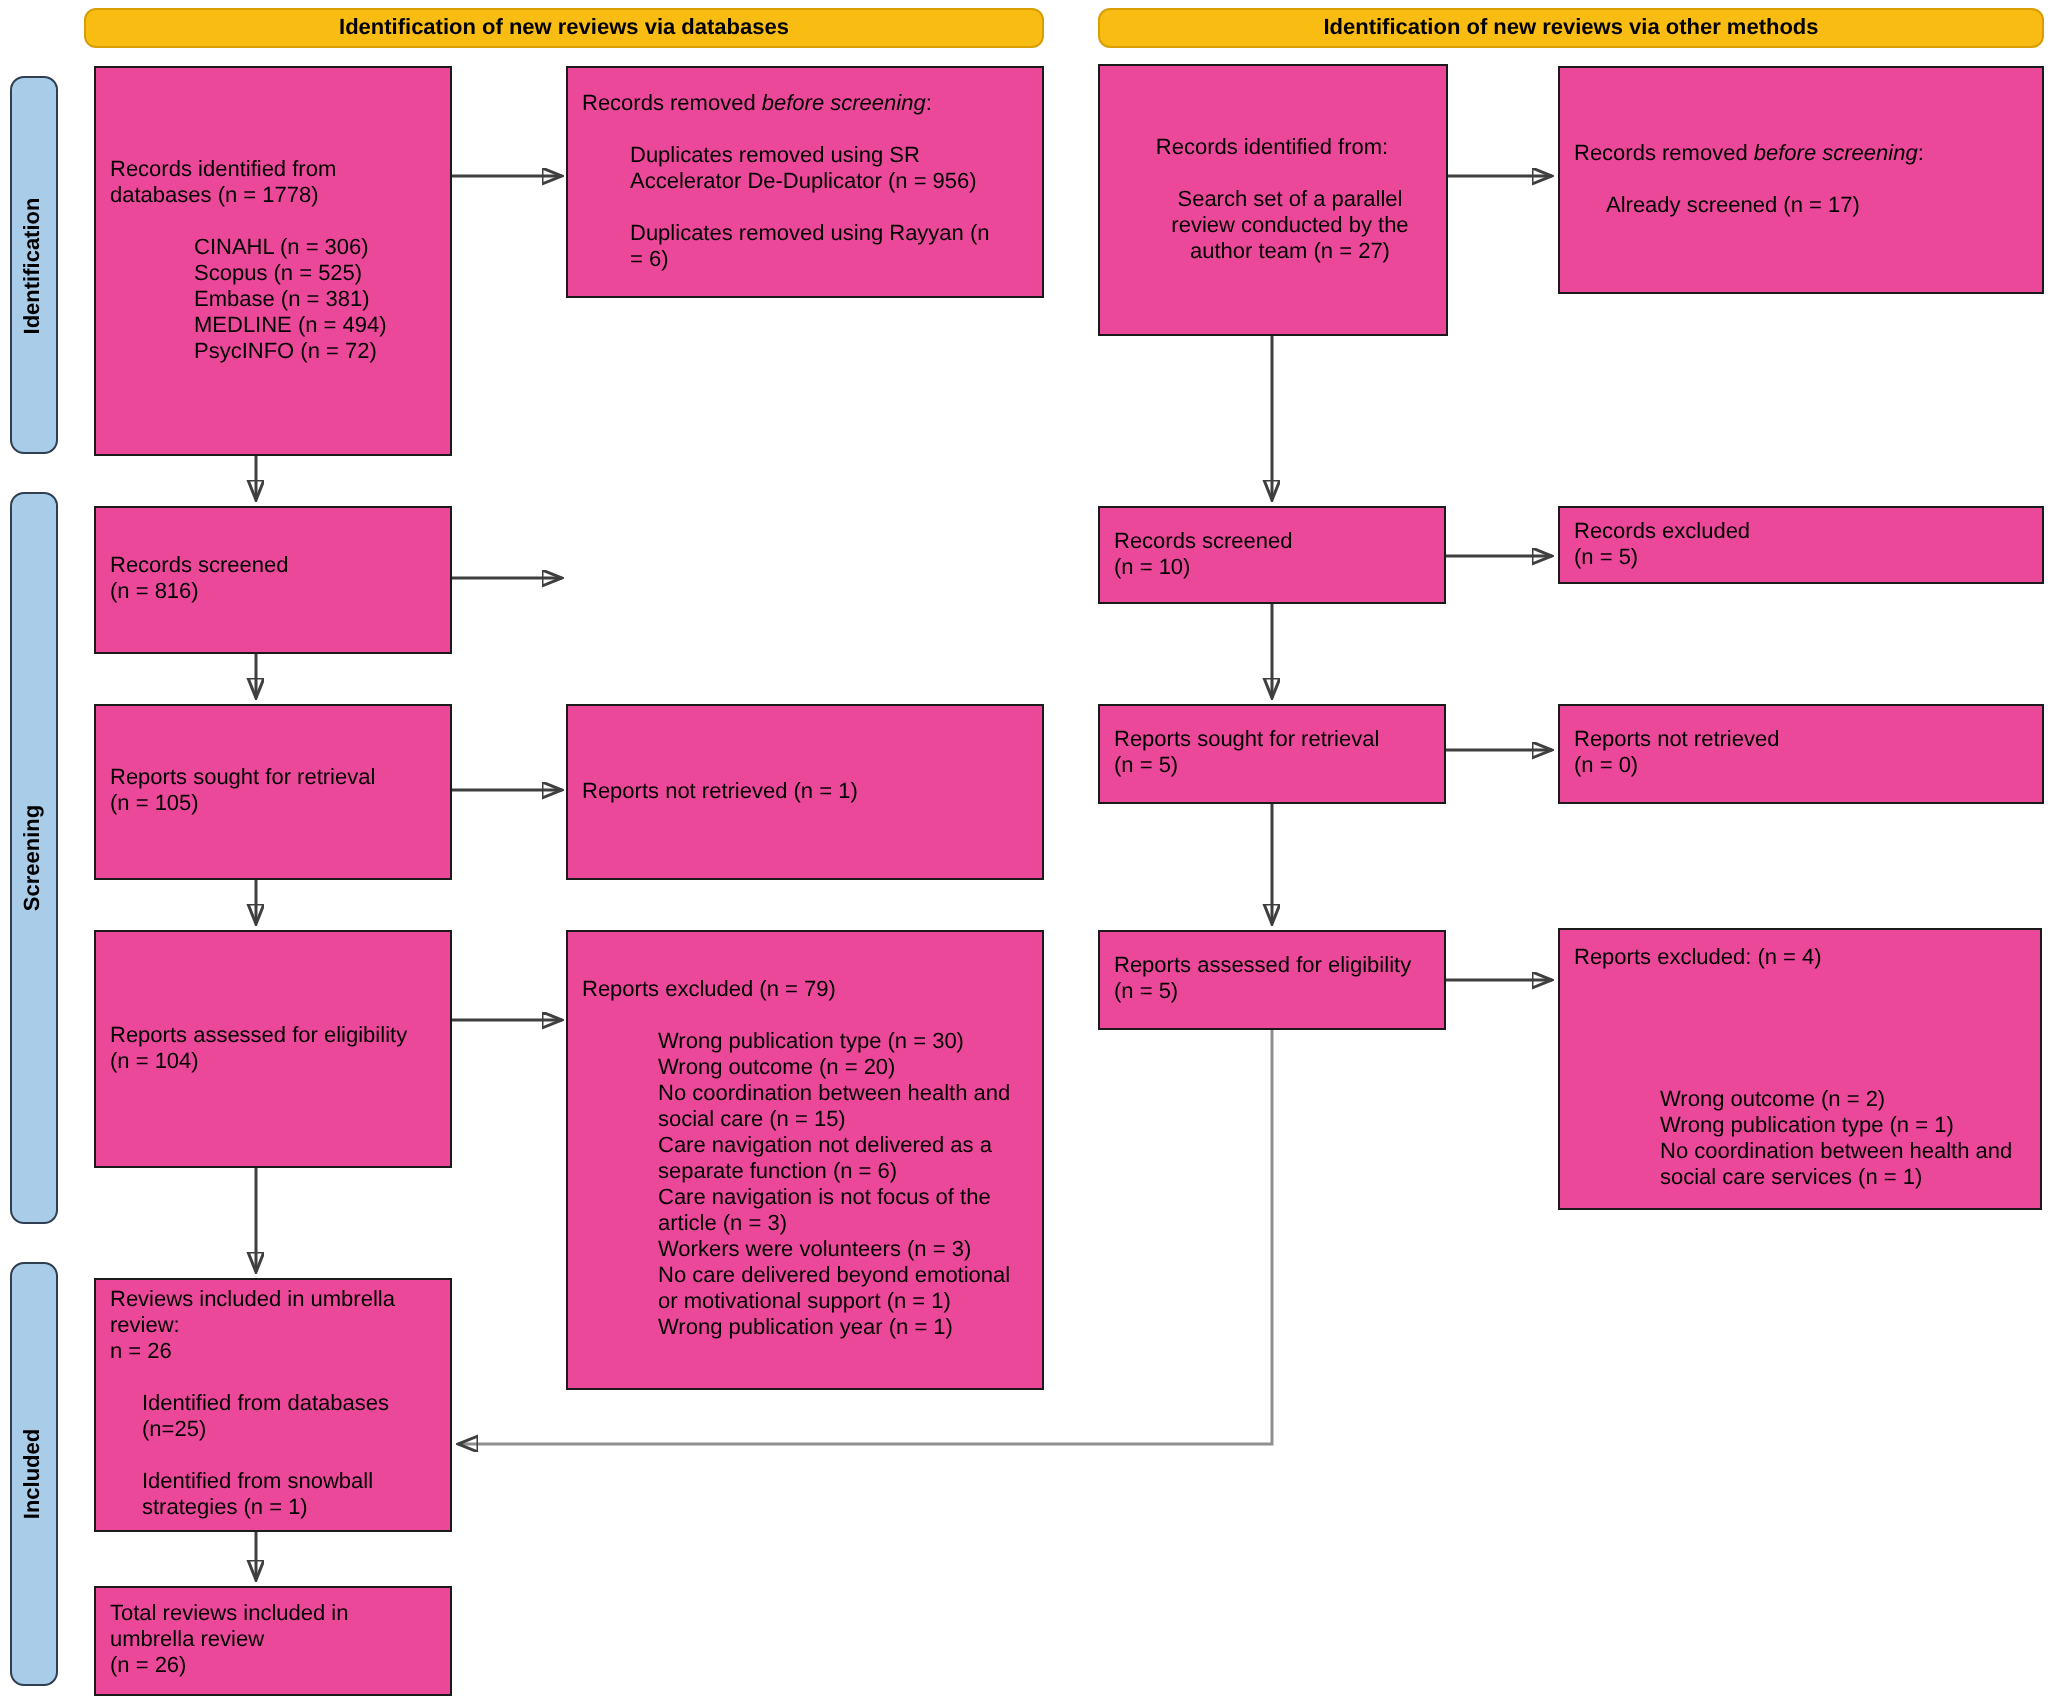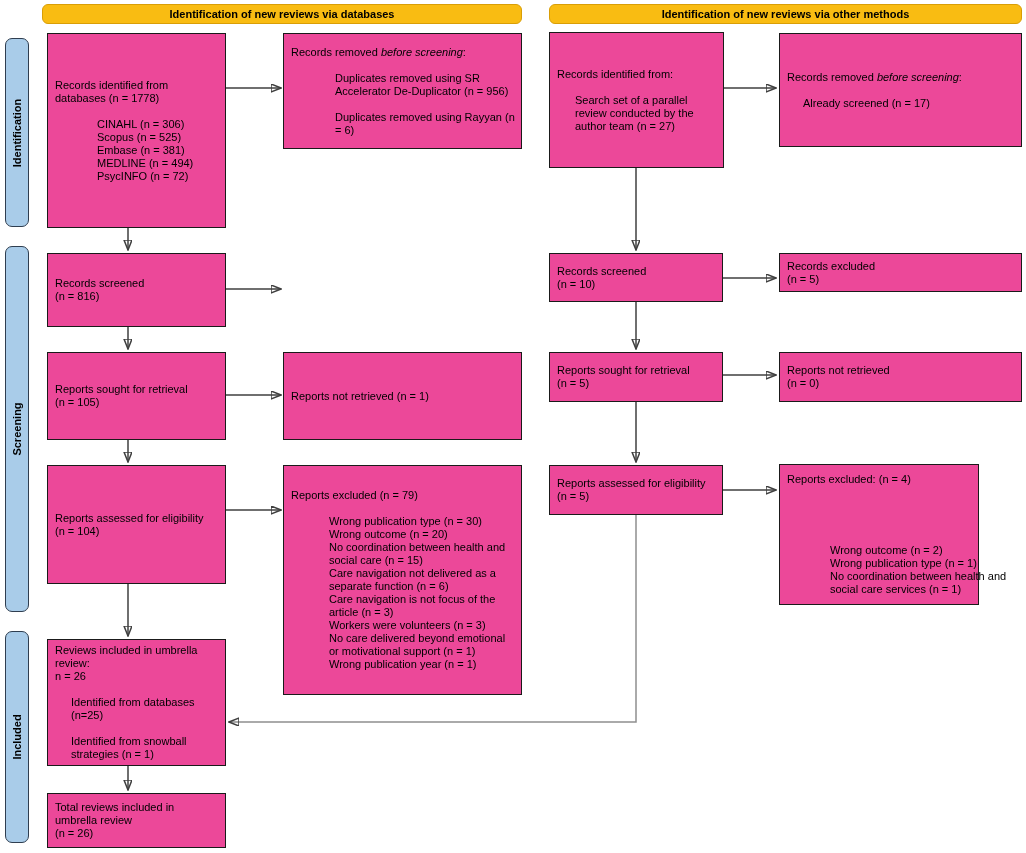--- a/index.html
+++ b/index.html
@@ -25,21 +25,21 @@
     white-space:nowrap;font-weight:bold;
   }
   .box{
     position:absolute;background:#ec4899;border:1.5px solid #1a1a1a;
     box-sizing:border-box;display:flex;flex-direction:column;
     justify-content:center;padding:4px 8px 4px 7px;
   }
   .block + .block{margin-top:13px;}
   .tl{white-space:nowrap;}
   .ind16{margin-left:16px;} .ind18{margin-left:18px;}
-  .ind36{margin-left:44px;} .ind38{margin-left:38px;}
+  .ind36{margin-left:24px;} .ind38{margin-left:38px;}
   .ind42{margin-left:42px;} .ind43{margin-left:43px;}
   svg.wires{position:absolute;left:0;top:0;pointer-events:none;}
   svg.wires path{fill:none;stroke:#3f3f3f;stroke-width:1.5;}
   svg.wires path.gray{stroke:#8f8f8f;}
   em{font-style:italic;}
 </style>
 </head>
 <body style="--banner-fill: #F9BC12; --banner-border: #D99E06; --stage-fill: #A9CCE9; --stage-border: #2F3E50;">
 
 <div class="canvas">
@@ -154,21 +154,21 @@
         <div class="tl">separate function (n = 6)</div>
         <div class="tl">Care navigation is not focus of the</div>
         <div class="tl">article (n = 3)</div>
         <div class="tl">Workers were volunteers (n = 3)</div>
         <div class="tl">No care delivered beyond emotional</div>
         <div class="tl">or motivational support (n = 1)</div>
         <div class="tl">Wrong publication year (n = 1)</div>
       </div>
   </div>
 
-  <div class="box" style="left:549px;top:32px;width:175px;height:136px;">
+  <div class="box" style="left:549px;top:32px;width:175px;height:136px;text-align:center;">
     <div class="block">
         <div class="tl">Records identified from:</div>
       </div>
     <div class="block ind18">
         <div class="tl">Search set of a parallel</div>
         <div class="tl">review conducted by the</div>
         <div class="tl">author team (n = 27)</div>
       </div>
   </div>
 
@@ -209,21 +209,21 @@
       </div>
   </div>
 
   <div class="box" style="left:549px;top:465px;width:174px;height:50px;">
     <div class="block">
         <div class="tl">Reports assessed for eligibility</div>
         <div class="tl">(n = 5)</div>
       </div>
   </div>
 
-  <div class="box" style="left:779px;top:464px;width:200px;height:141px;gap:45px;">
+  <div class="box" style="left:779px;top:464px;width:242px;height:141px;gap:45px;">
     <div class="block">
         <div class="tl">Reports excluded: (n = 4)</div>
       </div>
     <div class="block ind43">
         <div class="tl">Wrong outcome (n = 2)</div>
         <div class="tl">Wrong publication type (n = 1)</div>
         <div class="tl">No coordination between health and</div>
         <div class="tl">social care services (n = 1)</div>
       </div>
   </div>

